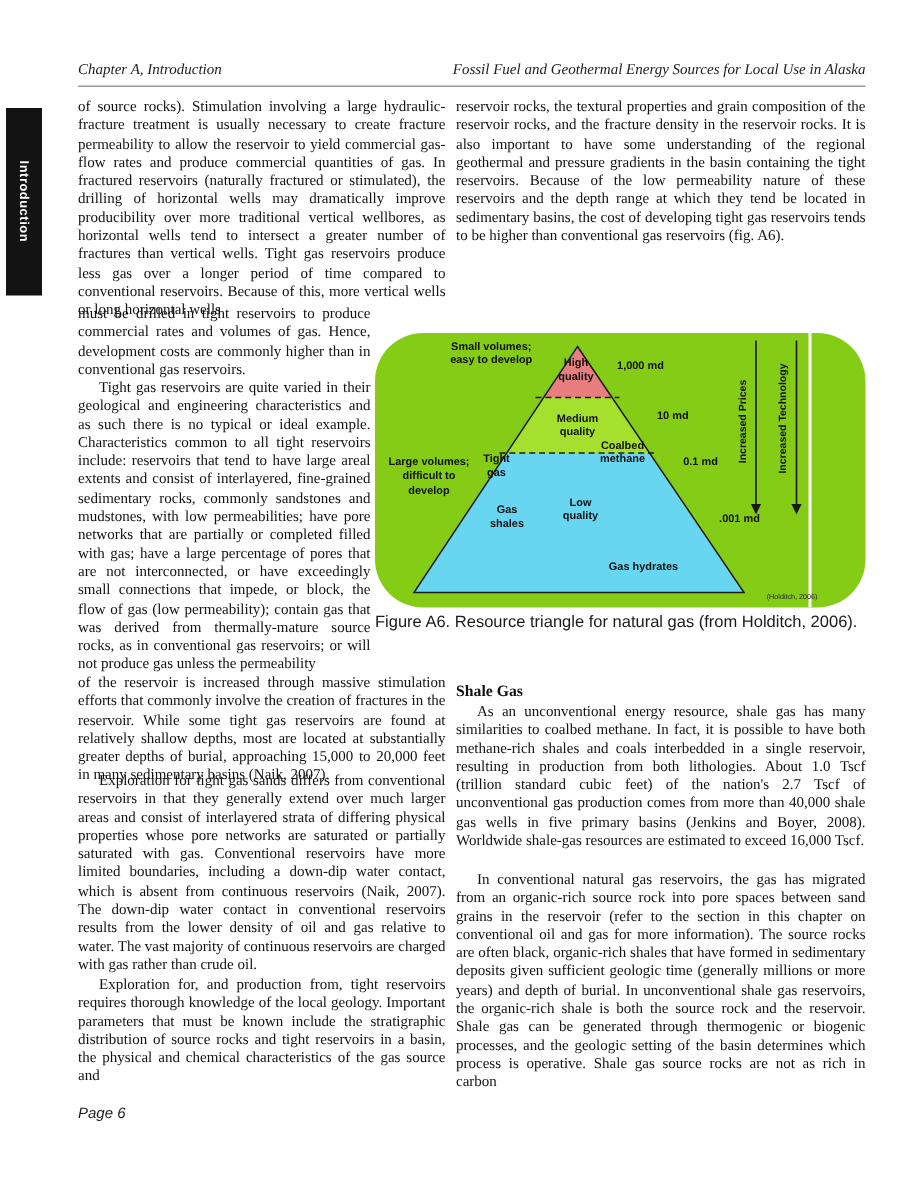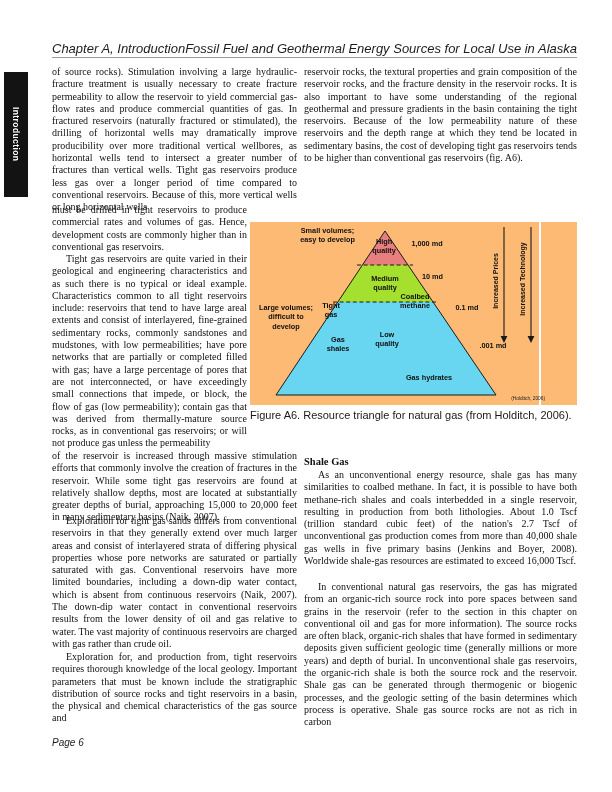--- a/index.html
+++ b/index.html
@@ -4,22 +4,22 @@
 <style>
   html,body{margin:0;padding:0;background:#e8e8e8;}
   .page{position:relative;width:612px;height:792px;background:#ffffff;overflow:hidden;
         font-family:"Liberation Serif",serif;}
   
   .side-tab{position:absolute;left:4px;top:72px;width:24px;height:125px;background:#131313;
             display:flex;align-items:center;justify-content:center;}
   .side-tab-text{writing-mode:vertical-rl;text-orientation:mixed;color:#ffffff;
                  font-family:"Liberation Sans",sans-serif;font-weight:bold;font-size:8.5px;letter-spacing:.4px;}
   
-  .hdr{position:absolute;top:41px;font-family:Liberation Sans, sans-serif;font-style:italic;
-       font-size:13px;color:#1c1c1c;}
+  .hdr{position:absolute;top:41px;font-family:Liberation Serif, serif;font-style:italic;
+       font-size:10px;color:#1c1c1c;}
   .hdr-left{left:52px;}
   .hdr-right{right:35px;}
   .hdr-rule{position:absolute;left:52px;top:57px;width:525px;height:1px;background:#9a9a9a;}
   .footer{position:absolute;left:52px;top:737px;font-family:"Liberation Sans",sans-serif;
           font-style:italic;font-size:10px;color:#1c1c1c;}
   
   .body-text{position:absolute;font-size:10px;line-height:12.3px;color:#111111;
              text-align:justify;font-family:"Liberation Serif",serif;}
   .indent{text-indent:14px;}
   .w-full-l{width:245px;left:52px;}
@@ -56,42 +56,42 @@
 
   <div class="body-text w-full-l" style="top:66px;">of source rocks). Stimulation involving a large hydraulic-fracture treatment is usually necessary to create fracture permeability to allow the reservoir to yield commercial gas-flow rates and produce commercial quantities of gas. In fractured reservoirs (naturally fractured or stimulated), the drilling of horizontal wells may dramatically improve producibility over more traditional vertical wellbores, as horizontal wells tend to intersect a greater number of fractures than vertical wells. Tight gas reservoirs produce less gas over a longer period of time compared to conventional reservoirs. Because of this, more vertical wells or long horizontal wells</div>
   <div class="body-text w-narrow" style="top:204px;">must be drilled in tight reservoirs to produce commercial rates and volumes of gas. Hence, development costs are commonly higher than in conventional gas reservoirs.</div>
   <div class="body-text w-narrow indent" style="top:253px;">Tight gas reservoirs are quite varied in their geological and engineering characteristics and as such there is no typical or ideal example. Characteristics common to all tight reservoirs include: reservoirs that tend to have large areal extents and consist of interlayered, fine-grained sedimentary rocks, commonly sandstones and mudstones, with low permeabilities; have pore networks that are partially or completed filled with gas; have a large percentage of pores that are not interconnected, or have exceedingly small connections that impede, or block, the flow of gas (low permeability); contain gas that was derived from thermally-mature source rocks, as in conventional gas reservoirs; or will not produce gas unless the permeability</div>
   <div class="body-text w-full-l" style="top:450px;">of the reservoir is increased through massive stimulation efforts that commonly involve the creation of fractures in the reservoir. While some tight gas reservoirs are found at relatively shallow depths, most are located at substantially greater depths of burial, approaching 15,000 to 20,000 feet in many sedimentary basins (Naik, 2007).</div>
   <div class="body-text w-full-l indent" style="top:515px;">Exploration for tight gas sands differs from conventional reservoirs in that they generally extend over much larger areas and consist of interlayered strata of differing physical properties whose pore networks are saturated or partially saturated with gas. Conventional reservoirs have more limited boundaries, including a down-dip water contact, which is absent from continuous reservoirs (Naik, 2007). The down-dip water contact in conventional reservoirs results from the lower density of oil and gas relative to water. The vast majority of continuous reservoirs are charged with gas rather than crude oil.</div>
   <div class="body-text w-full-l indent" style="top:651px;">Exploration for, and production from, tight reservoirs requires thorough knowledge of the local geology. Important parameters that must be known include the stratigraphic distribution of source rocks and tight reservoirs in a basin, the physical and chemical characteristics of the gas source and</div>
 
   <div class="body-text w-full-r" style="top:66px;">reservoir rocks, the textural properties and grain composition of the reservoir rocks, and the fracture density in the reservoir rocks. It is also important to have some understanding of the regional geothermal and pressure gradients in the basin containing the tight reservoirs. Because of the low permeability nature of these reservoirs and the depth range at which they tend be located in sedimentary basins, the cost of developing tight gas reservoirs tends to be higher than conventional gas reservoirs (fig. A6).</div>
 
-  <div class="figure-panel" style="background-color: #fdba74;">
+  <div class="figure-panel" style="background-color: #84cc16; border-radius: 32px;">
     <svg class="tri-svg" viewBox="0 0 327 183" aria-hidden="true">
       <polygon points="135,9 158,43 112.4,43" style="fill: rgb(233, 126, 126);"></polygon>
       <polygon points="112.4,43 158,43 183,80 87.8,80" style="fill: rgb(166, 224, 47);"></polygon>
       <polygon points="87.8,80 183,80 246,173 26,173" style="fill: rgb(105, 214, 241);"></polygon>
       <polygon points="135,9 246,173 26,173" fill="none" stroke="#1a1a1a" stroke-width="1"></polygon>
       <line class="dash" x1="107" y1="43" x2="163" y2="43"></line>
       <line class="dash" x1="83" y1="80" x2="188" y2="80"></line>
       <line class="arrow-line" x1="254" y1="5" x2="254" y2="114"></line>
       <polygon points="250.6,114 257.4,114 254,121" fill="#1a1a1a"></polygon>
       <line class="arrow-line" x1="281" y1="5" x2="281" y2="114"></line>
       <polygon points="277.6,114 284.4,114 281,121" fill="#1a1a1a"></polygon>
       <rect x="289" y="0" width="2" height="183" fill="#ffffff"></rect>
     </svg>
     <div class="fig-label" style="left:20px;top:4px;width:115px;">Small volumes;
 easy to develop</div>
     <div class="fig-label" style="left:104px;top:15px;width:60px;">High
 quality</div>
     <div class="fig-label" style="left:154px;top:17px;width:46px;">1,000 md</div>
     <div class="fig-label" style="left:105px;top:52px;width:60px;">Medium
 quality</div>
-    <div class="fig-label" style="left:160px;top:50px;width:45px;">10 md</div>
+    <div class="fig-label" style="left:176px;top:50px;width:45px;">10 md</div>
     <div class="fig-label" style="left:4px;top:81px;width:64px;">Large volumes;
 difficult to
 develop</div>
     <div class="fig-label" style="left:61px;top:79px;width:40px;">Tight
 gas</div>
     <div class="fig-label" style="left:135px;top:70px;width:60px;">Coalbed
 methane</div>
     <div class="fig-label" style="left:196px;top:81px;width:42px;text-align:center;">0.1 md</div>
     <div class="fig-label" style="left:63px;top:113px;width:50px;">Gas
 shales</div>

